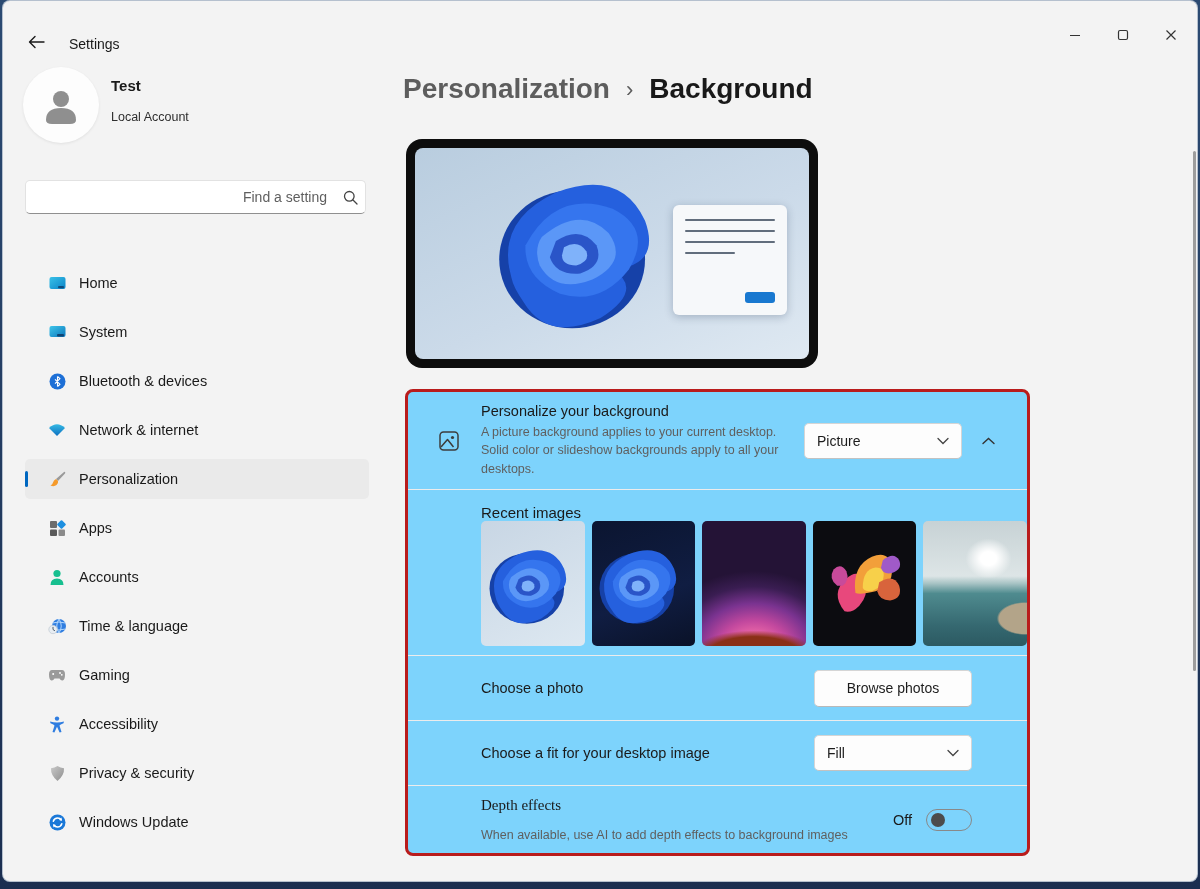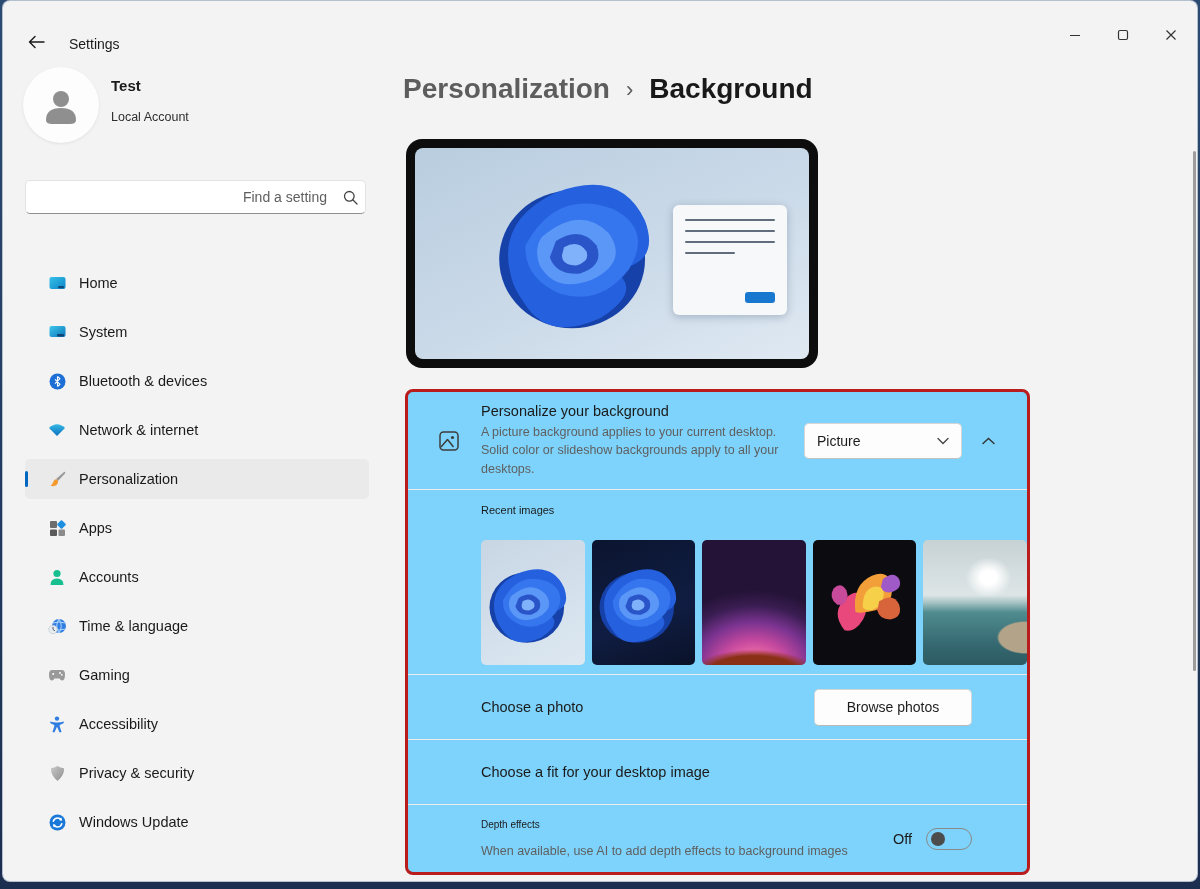--- a/index.html
+++ b/index.html
@@ -66,21 +66,21 @@
   .row-head .lead-ic { width:26px; margin-right:19px; display:flex; justify-content:center; }
   .head-text { flex:1; padding-right:20px; }
   .head-title { font-size:14.5px; color:#1a1a1a; margin-bottom:4px; }
   .head-desc { font-size:12.5px; color:#5f5f5f; line-height:1.45; max-width:475px; }
   .dropdown { width:158px; height:36px; background:#fdfdfd; border:1px solid #d5d5d5; border-bottom-color:#c2c2c2;
     border-radius:5px; display:flex; align-items:center; padding:0 12px; font-size:14px; color:#1c1c1c; cursor:pointer; }
   .dropdown span { flex:1; }
   .chev-up-btn { width:34px; height:34px; margin-left:9px; display:flex; align-items:center; justify-content:center;
     border-radius:5px; cursor:pointer; }
   .recent { padding:14px 0 9px 73px; }
-  .recent-label { font-size:11px; color:#1a1a1a; margin-bottom:24px; }
+  .recent-label { font-size:15px; color:#1a1a1a; margin-bottom:0; }
   .thumbs { display:flex; gap:7px; }
   .thumb { width:122px; height:125px; border-radius:5px; overflow:hidden; position:relative; cursor:pointer; }
   .t1 { background:linear-gradient(150deg,#c8d6e4 0%,#dde8f1 100%); }
   .t2 { background:linear-gradient(160deg,#0b1530 0%,#101d42 60%,#0a1228 100%); }
   .t1 svg,.t2 svg { position:absolute; left:-6%; top:4%; width:100%; height:95%; }
   .t3 { background:
     radial-gradient(95% 62% at 50% 102%, #ffd9e6 0%, #f06aa8 16%, #c2489e 36%, #7a3390 58%, #3a1d52 80%, #241336 100%); }
   .t3::after { content:""; position:absolute; left:0; right:0; bottom:0; height:26px;
     background:radial-gradient(80% 120% at 50% 130%, #8a3017 0 55%, transparent 75%); }
   .t4 { background:#0c0c10; }
@@ -89,21 +89,21 @@
     radial-gradient(22% 16% at 63% 30%, #ffffff 0 35%, rgba(255,255,255,.55) 65%, rgba(255,255,255,0) 100%),
     radial-gradient(45% 22% at 98% 78%, #b3a489 0 55%, rgba(179,164,137,0) 60%),
     linear-gradient(180deg,#c7d2d5 0%,#dde5e6 44%, #a7c3c4 50%, #4f8b8f 58%, #356870 84%, #2c5a62 100%); }
   .row { height:64px; display:flex; align-items:center; padding:0 55px 0 73px; }
   .row-label { flex:1; font-size:14.5px; color:#1a1a1a; }
   .btn { min-width:158px; height:37px; background:#fdfdfd; border:1px solid #d5d5d5; border-bottom-color:#b9b9b9;
     border-radius:5px; font-family:"Liberation Sans",sans-serif; font-size:14px; color:#1c1c1c;
     display:flex; align-items:center; justify-content:center; cursor:pointer; }
   .row-depth { height:67px; display:flex; align-items:center; padding:0 55px 0 73px; }
   .depth-text { flex:1; }
-  .depth-title { font-size:10px; margin-bottom:14px; }
+  .depth-title { font-size:15px; margin-bottom:14px;font-family:Liberation Serif, serif; }
   .depth-desc { font-size:12.5px; color:#5f5f5f; }
   .toggle-wrap { display:flex; align-items:center; gap:14px; }
   .toggle-state { font-size:14.5px; }
   .toggle { width:46px; height:22px; border:1px solid #898989; border-radius:12px; position:relative;
     background:transparent; cursor:pointer; }
   .toggle .knob { position:absolute; left:4px; top:3px; width:14px; height:14px; border-radius:50%; background:#4c4c4c; }
   .scrollbar { position:absolute; left:1190px; top:150px; width:3px; height:520px; background:#9d9d9d; border-radius:2px; cursor:pointer; }
   .icon-stroke { stroke:#1a1a1a; fill:none; stroke-width:1.4; stroke-linecap:round; stroke-linejoin:round; }
 </style>
 </head>
@@ -392,20 +392,26 @@
     <div class="divider"></div>
 
     <div class="row">
       <div class="row-label">Choose a photo</div>
       <button class="btn">Browse photos</button>
     </div>
     <div class="divider"></div>
 
     <div class="row">
       <div class="row-label">Choose a fit for your desktop image</div>
+      <div class="dropdown">
+        <span>Fill</span>
+        <svg width="12" height="8" viewBox="0 0 12 8">
+            <path d="M1 1.5 L6 6.5 L11 1.5" fill="none" stroke="#444" stroke-width="1.3" stroke-linecap="round"></path>
+          </svg>
+      </div>
     </div>
     <div class="divider"></div>
 
     <div class="row-depth">
       <div class="depth-text">
         <div class="depth-title">Depth effects</div>
         <div class="depth-desc">When available, use AI to add depth effects to background images</div>
       </div>
       <div class="toggle-wrap">
         <span class="toggle-state">Off</span>

